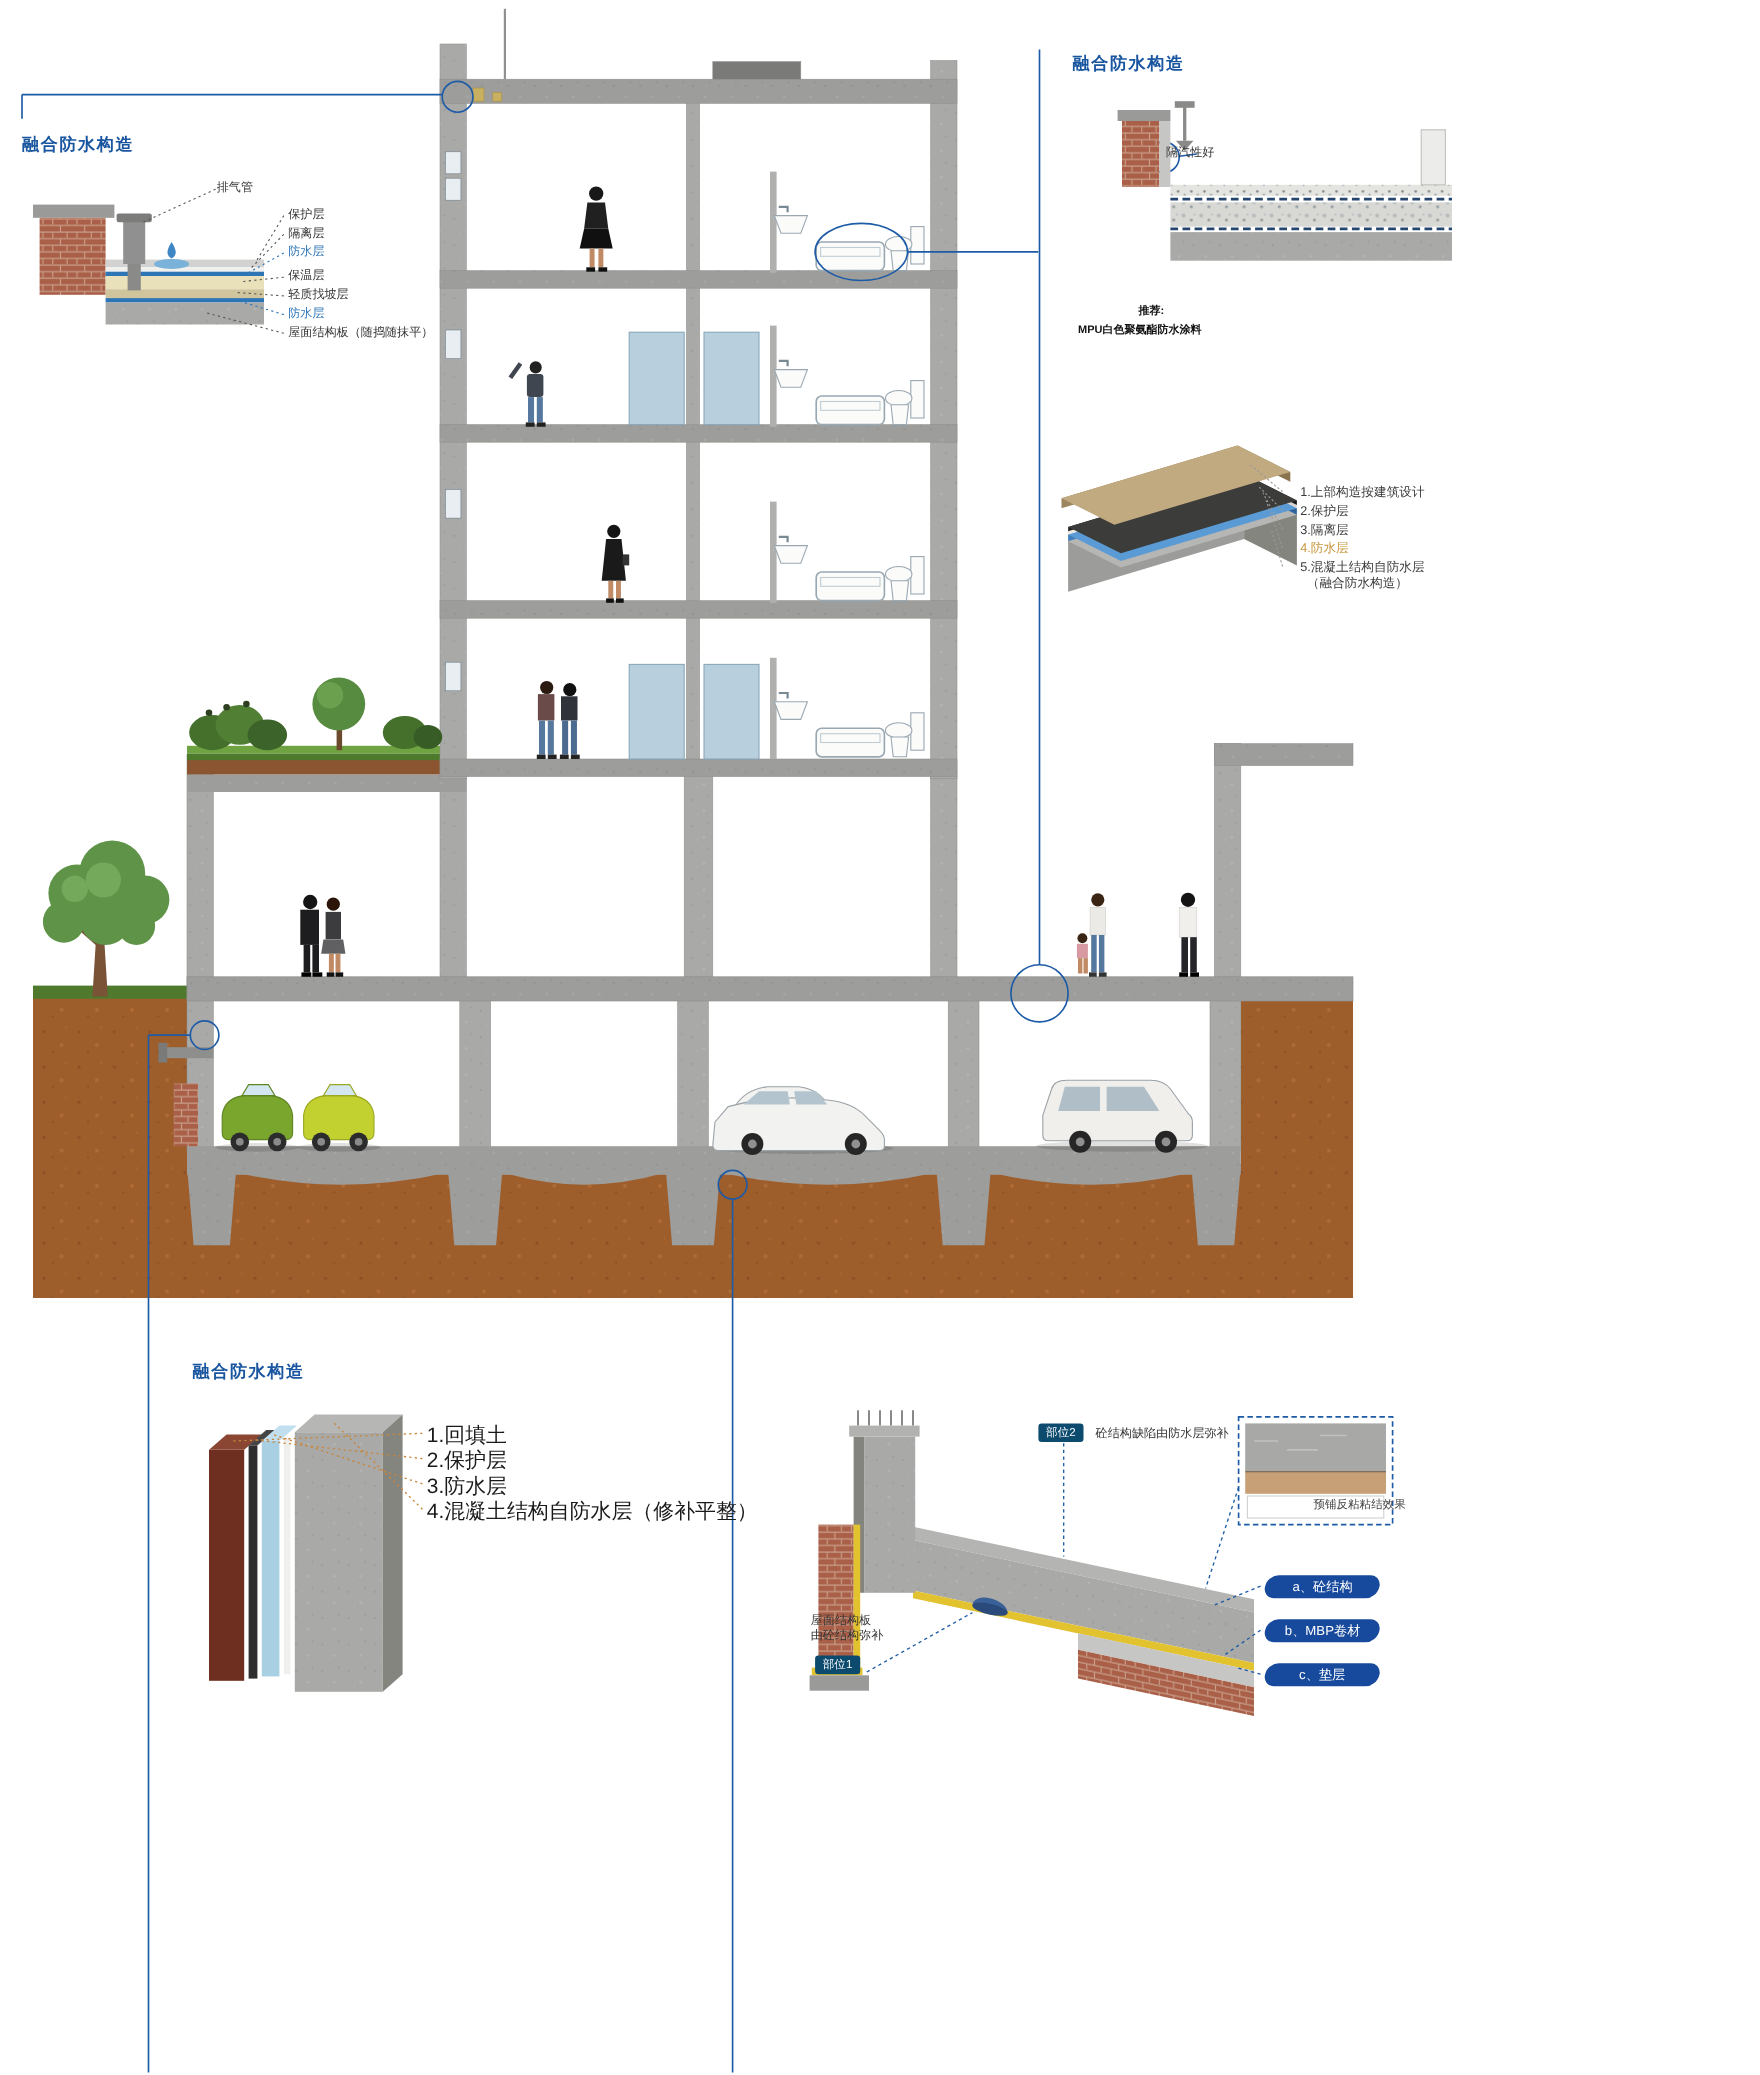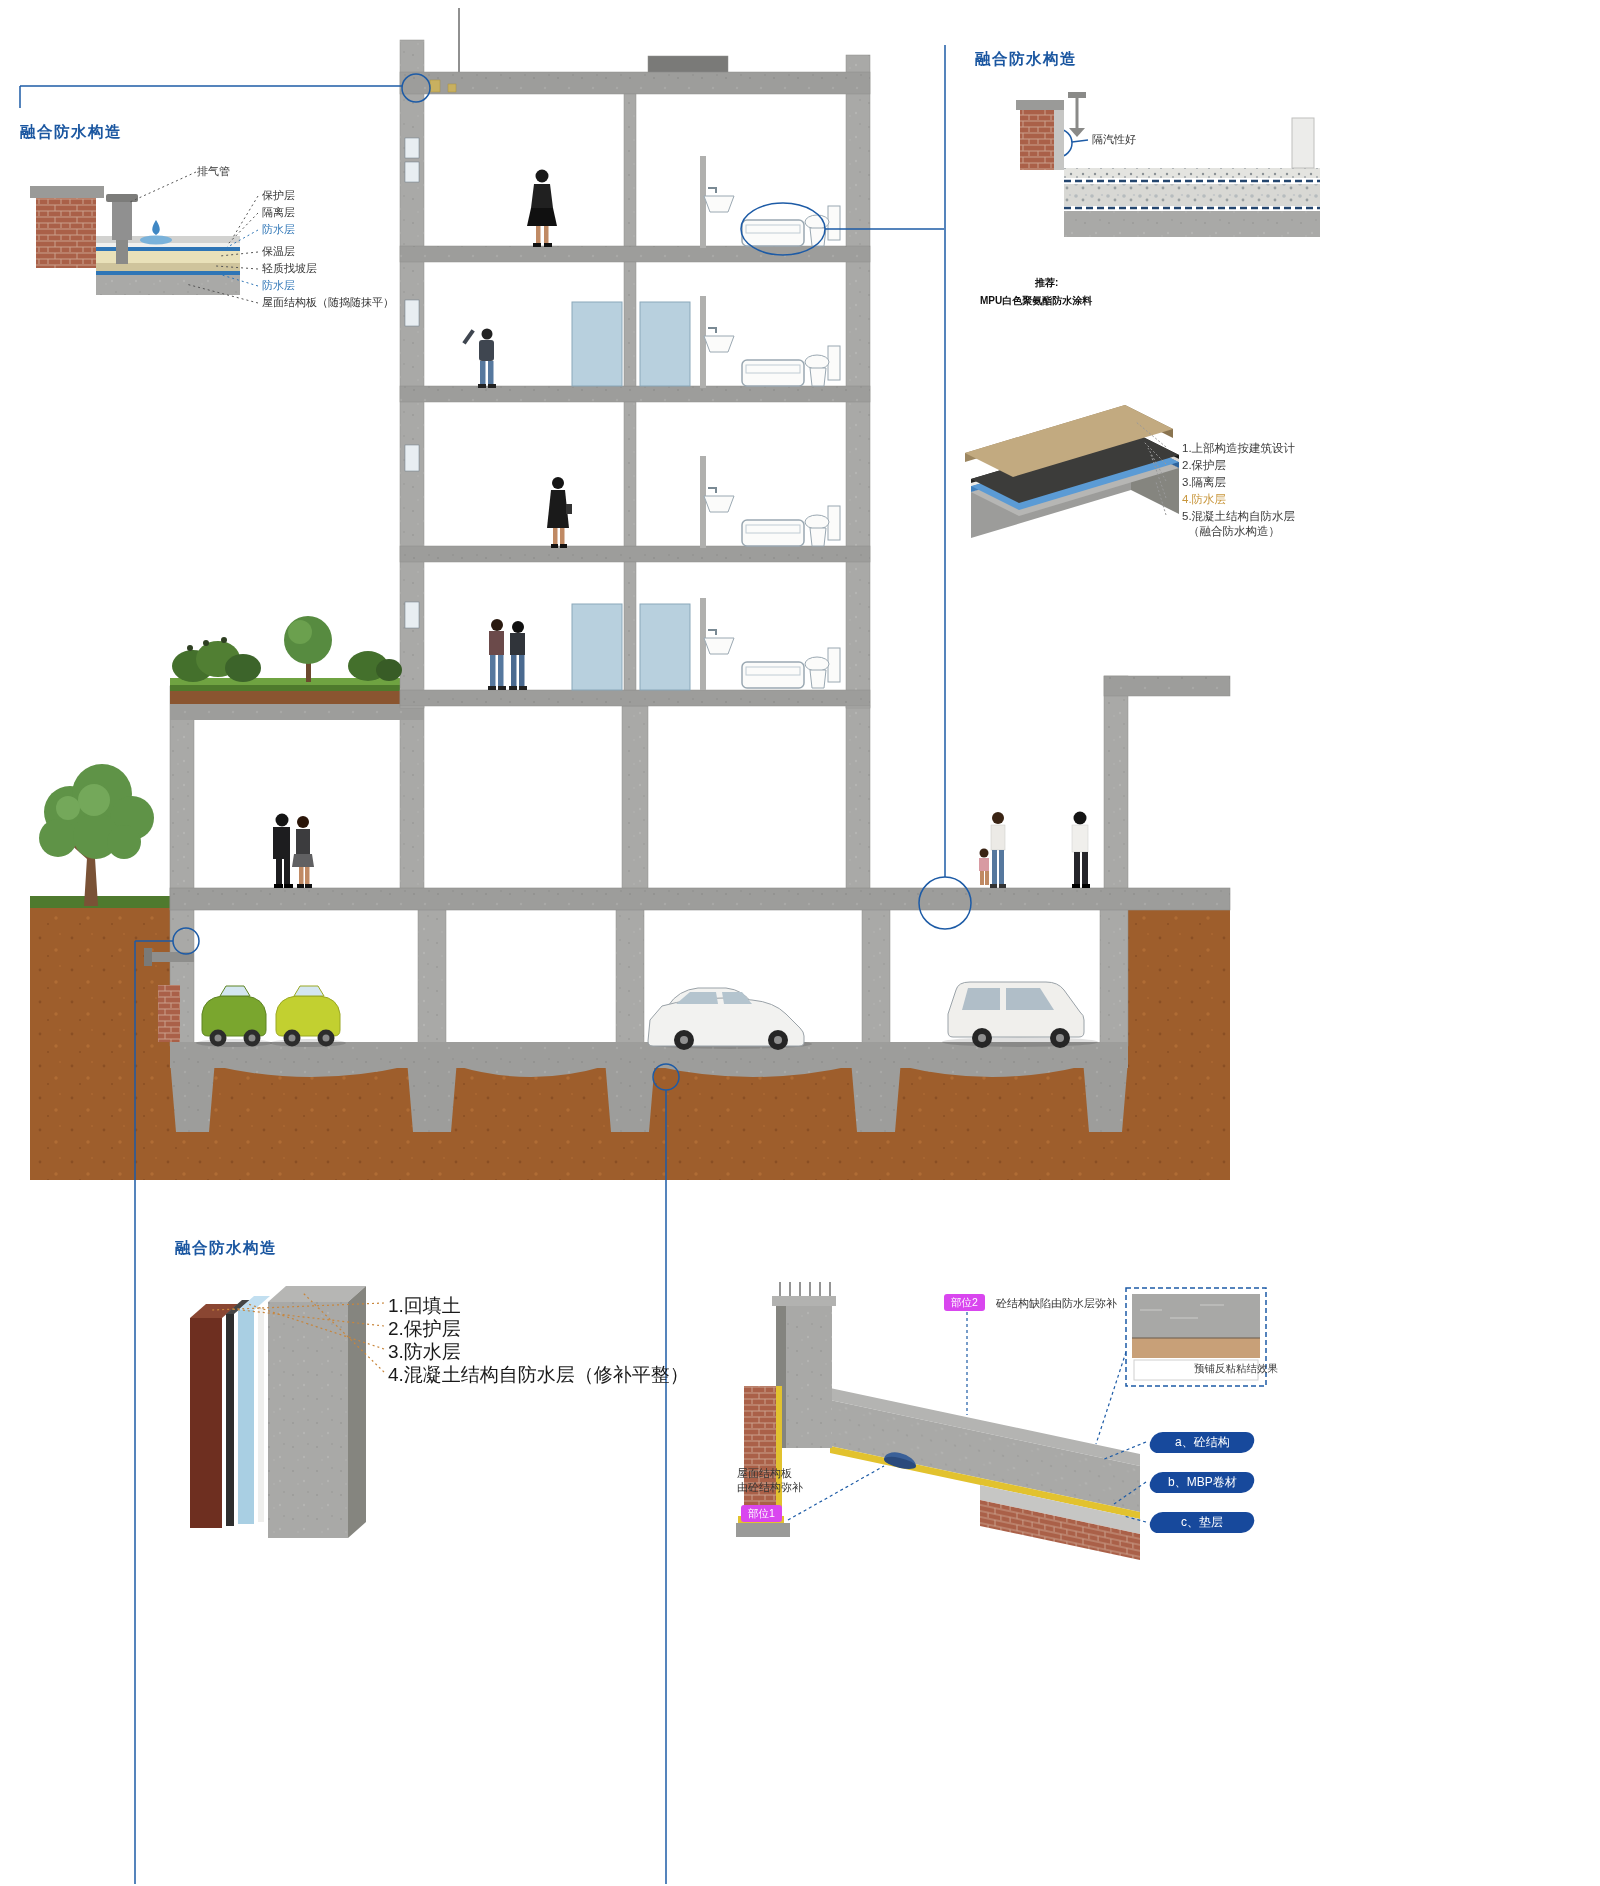--- a/index.html
+++ b/index.html
@@ -7,21 +7,21 @@
          font-family:"Liberation Sans","DejaVu Sans",sans-serif;}
   .stage svg{position:absolute;left:0;top:0;}
   .ov{position:absolute;white-space:nowrap;line-height:1.25;}
   .ttl{color:#1a56a0;font-weight:bold;font-size:15.5px;letter-spacing:1.5px;}
   .lbl{font-size:11px;color:#333;}
   .lbl.blue{color:#2e75b6;}
   .sm{font-size:11.5px;color:#3a3a3a;}
   .sm.orange{color:#c8963c;}
   .big{font-size:19px;color:#1a1a1a;}
   .bold14{font-size:10px;font-weight:bold;color:#111;}
-  .badge{background:#d946ef;color:#fff;font-size:10.5px;padding:2px 7px;border-radius:3px;}
+  .badge{background:#0c4a6e;color:#fff;font-size:10.5px;padding:2px 7px;border-radius:3px;}
   .legend-pill{width:104px;height:21px;background:#17499c;color:#fff;font-size:12px;
                display:flex;align-items:center;justify-content:center;border-radius:11px;
                transform:skewX(-12deg);}
   .legend-pill span{transform:skewX(12deg);}
   .cap{font-size:10.5px;color:#444;width:124px;text-align:center;padding-left:40px;}
 </style>
 </head>
 <body>
 
 <div class="stage">
@@ -456,21 +456,21 @@
 <div class="ov lbl" style="left:197px;top:165px;">排气管</div>
 <div class="ov lbl" style="left:262px;top:189px;">保护层</div>
 <div class="ov lbl" style="left:262px;top:206px;">隔离层</div>
 <div class="ov lbl blue" style="left:262px;top:223px;">防水层</div>
 <div class="ov lbl" style="left:262px;top:245px;">保温层</div>
 <div class="ov lbl" style="left:262px;top:262px;">轻质找坡层</div>
 <div class="ov lbl blue" style="left:262px;top:279px;">防水层</div>
 <div class="ov lbl" style="left:262px;top:296px;">屋面结构板（随捣随抹平）</div>
 
 <div class="ov ttl" style="left:975px;top:49px;">融合防水构造</div>
-<div class="ov lbl" style="left:1092px;top:133px;">隔汽性好</div>
+<div class="ov lbl" style="left:1060px;top:133px;">隔汽性好</div>
 <div class="ov bold14" style="left:1035px;top:277px;">推荐:</div>
 <div class="ov bold14" style="left:980px;top:295px;">MPU白色聚氨酯防水涂料</div>
 
 <div class="ov sm" style="left:1182px;top:441px;">1.上部构造按建筑设计</div>
 <div class="ov sm" style="left:1182px;top:458px;">2.保护层</div>
 <div class="ov sm" style="left:1182px;top:475px;">3.隔离层</div>
 <div class="ov sm orange" style="left:1182px;top:492px;">4.防水层</div>
 <div class="ov sm" style="left:1182px;top:509px;">5.混凝土结构自防水层</div>
 <div class="ov sm" style="left:1188px;top:524px;">（融合防水构造）</div>
 

